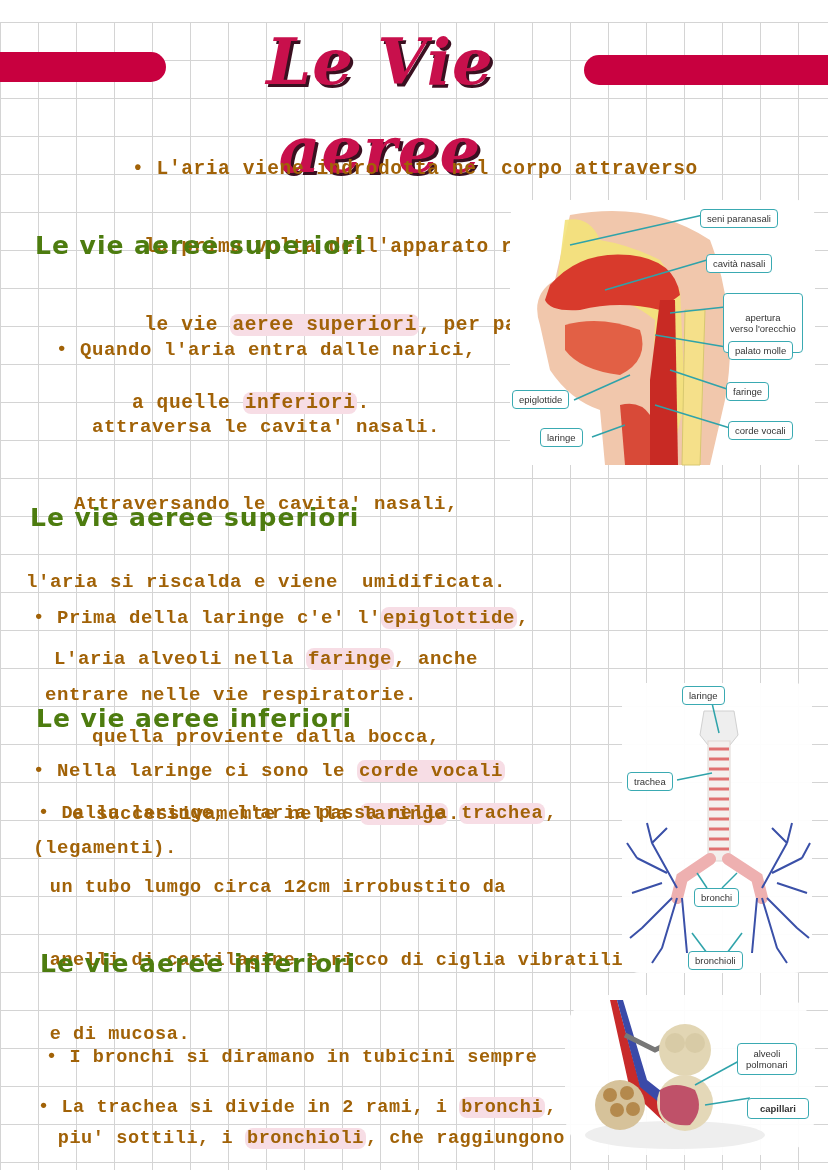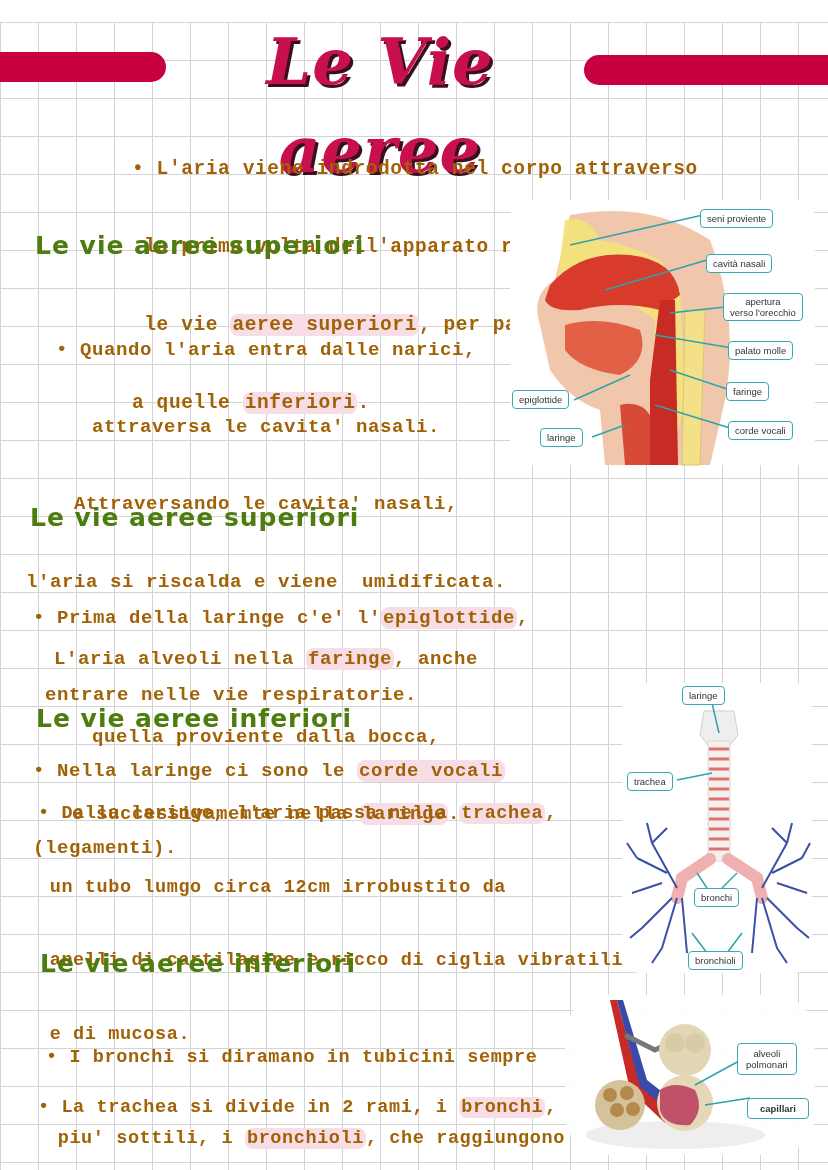--- a/index.html
+++ b/index.html
@@ -89,23 +89,23 @@
       <line x1="60" y1="45" x2="193" y2="15"></line>
       <line x1="95" y1="90" x2="197" y2="60"></line>
       <line x1="160" y1="113" x2="215" y2="107"></line>
       <line x1="145" y1="135" x2="222" y2="148"></line>
       <line x1="160" y1="170" x2="220" y2="190"></line>
       <line x1="120" y1="175" x2="64" y2="200"></line>
       <line x1="145" y1="205" x2="220" y2="228"></line>
       <line x1="115" y1="225" x2="82" y2="237"></line>
     </g>
   </svg>
-  <div class="label" style="left:190px; top:9px;">seni proviente</div>
+  <div class="label" style="left:190px; top:9px;">seni paranasali</div>
   <div class="label" style="left:196px; top:54px;">cavità nasali</div>
-  <div class="label" style="left:213px; top:93px; padding:2px 6px;">
+  <div class="label" style="left:213px; top:93px; padding:18px 6px;">
       <span style="display:block">apertura</span>
       <span style="display:block">verso l'orecchio</span>
     </div>
   <div class="label" style="left:218px; top:141px;">palato molle</div>
   <div class="label" style="left:216px; top:182px;">faringe</div>
   <div class="label" style="left:2px; top:190px;">epiglottide</div>
   <div class="label" style="left:218px; top:221px;">corde vocali</div>
   <div class="label" style="left:30px; top:228px;">laringe</div>
 </div>
 

